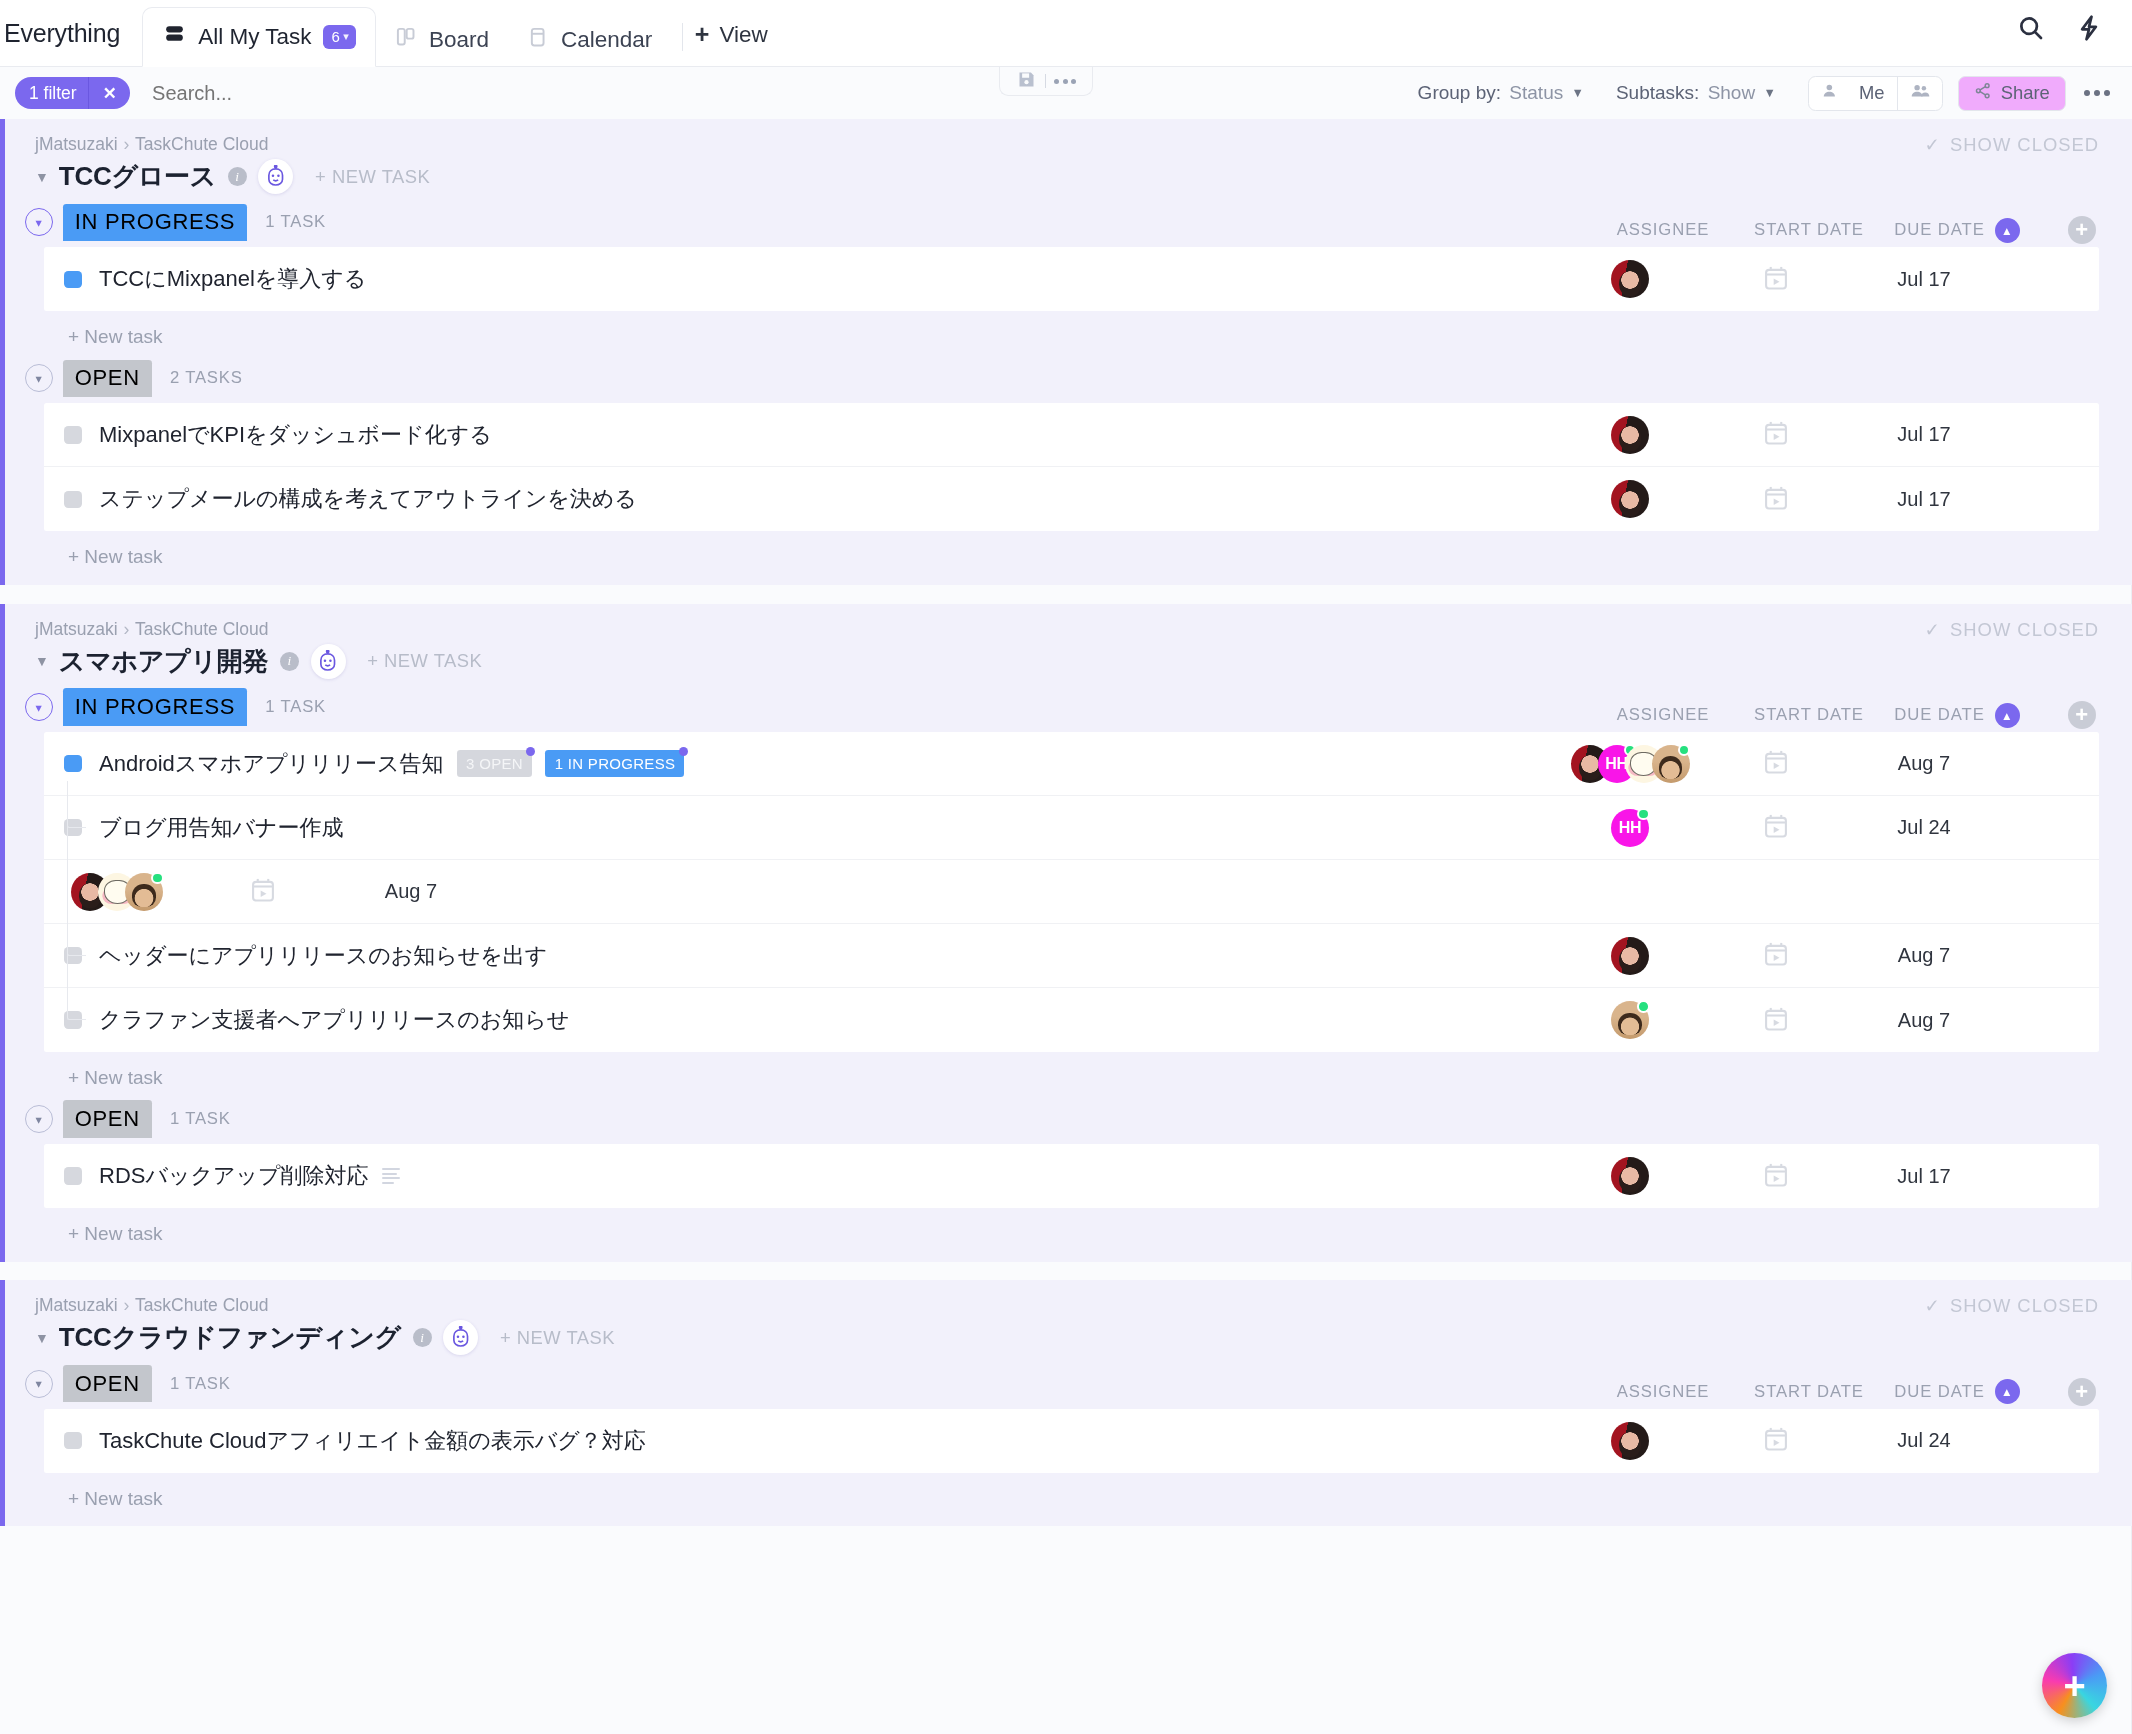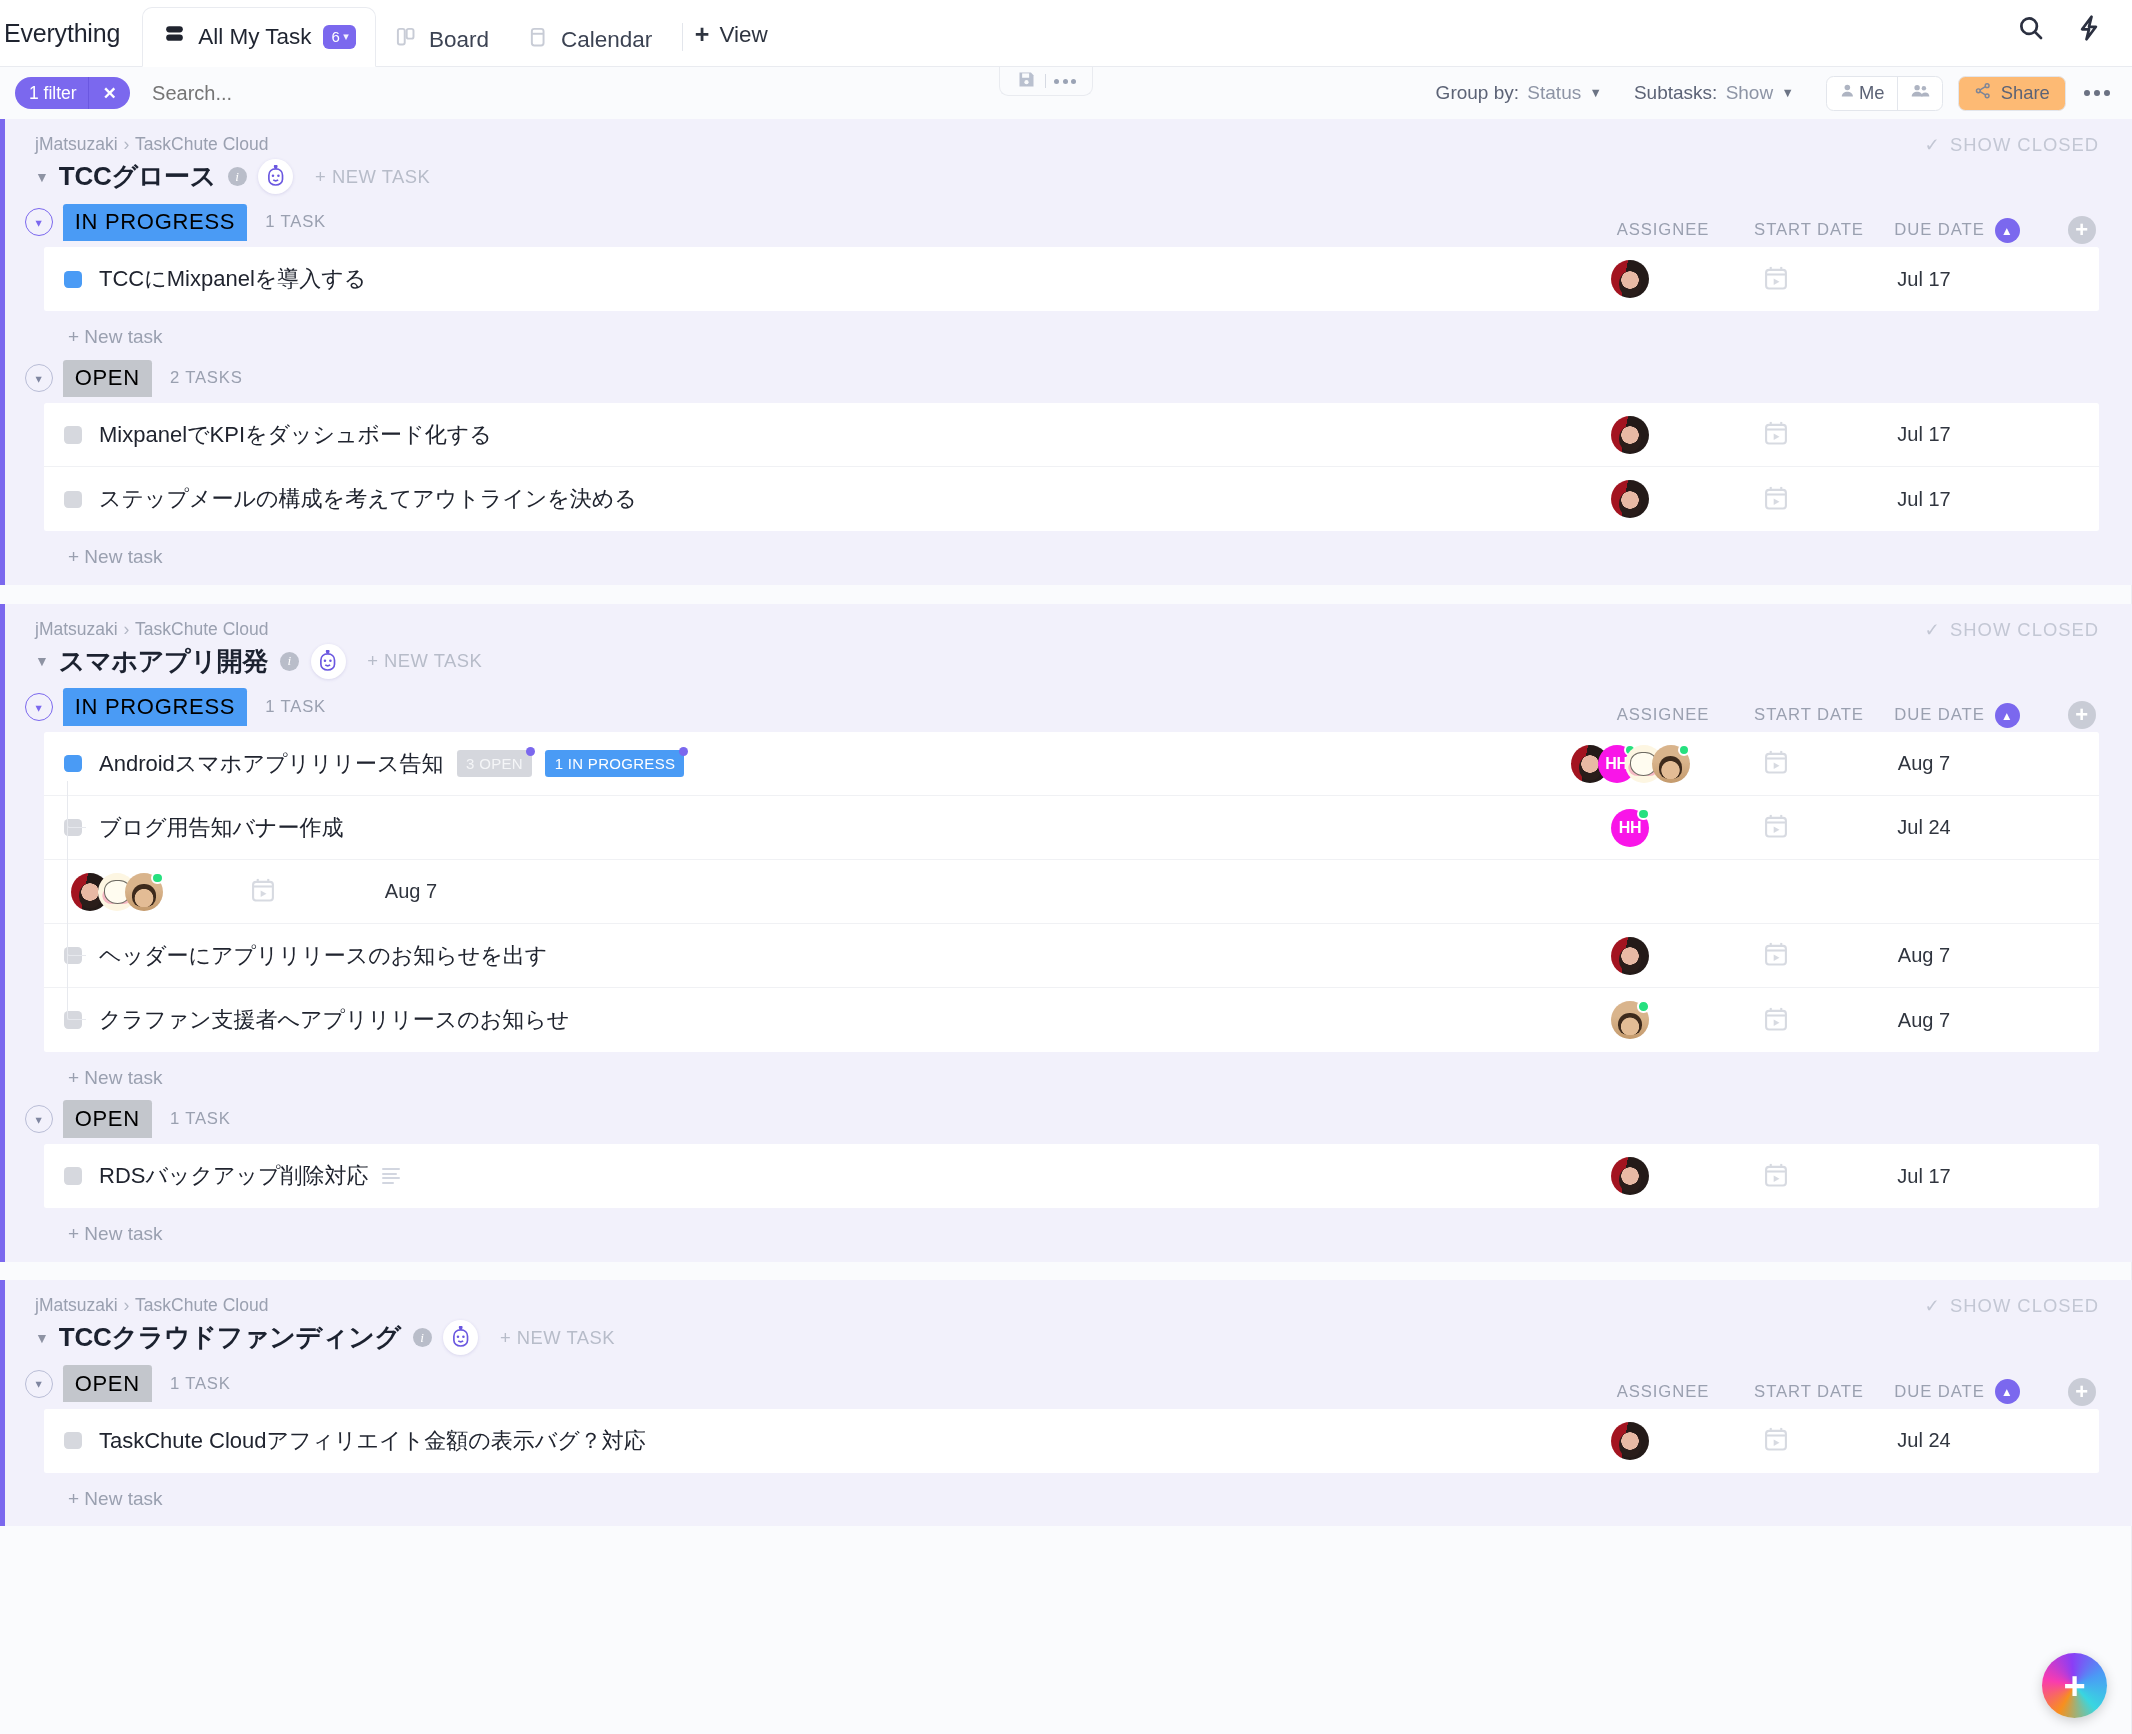--- a/index.html
+++ b/index.html
@@ -102,29 +102,29 @@
     display: flex; align-items: center; gap: 8.3px;
     font-size: 19px; color: #5c6376; margin-right: 32px;
   }
   .gb b { font-weight: normal; color: #8d94a5; }
   .caret { font-size: 12.5px; color: #6c7485; }
   .seg {
     display: flex; border: 0.8px solid #e3e6ec; border-radius: 7.5px;
     overflow: hidden; height: 35px; background: #fff;
   }
   .seg .cell {
-    display: flex; align-items: center; gap: 3px;
+    display: flex; align-items: center; gap: 21px;
     padding: 0 12.5px; font-size: 18.4px; color: #5c6376;
   }
   .seg .cell + .cell { border-left: 0.8px solid #e3e6ec; }
   .sharebtn {
     display: flex; align-items: center; gap: 9.2px;
     border: 0.8px solid #e3e6ec; border-radius: 7.5px;
     height: 35px; padding: 0 15px; margin-left: 15px;
-    font-size: 18.4px; color: #5c6376; background: #fdba74;
+    font-size: 18.4px; color: #5c6376; background: #f0abfc;
   }
   .morebtn { margin-left: 18.4px; display: flex; gap: 4.2px; }
   .morebtn i { width: 5.8px; height: 5.8px; border-radius: 50%; background: #6b7283; display: block; }
 
   
   .scroll { height: calc(1735px - 67px - 52px); overflow: hidden; position: relative; }
   .group { position: relative; margin-bottom: 18.4px; }
   .group-body {
     background: #f2f1fb;
     border-left: 5.8px solid #7b68ee;

